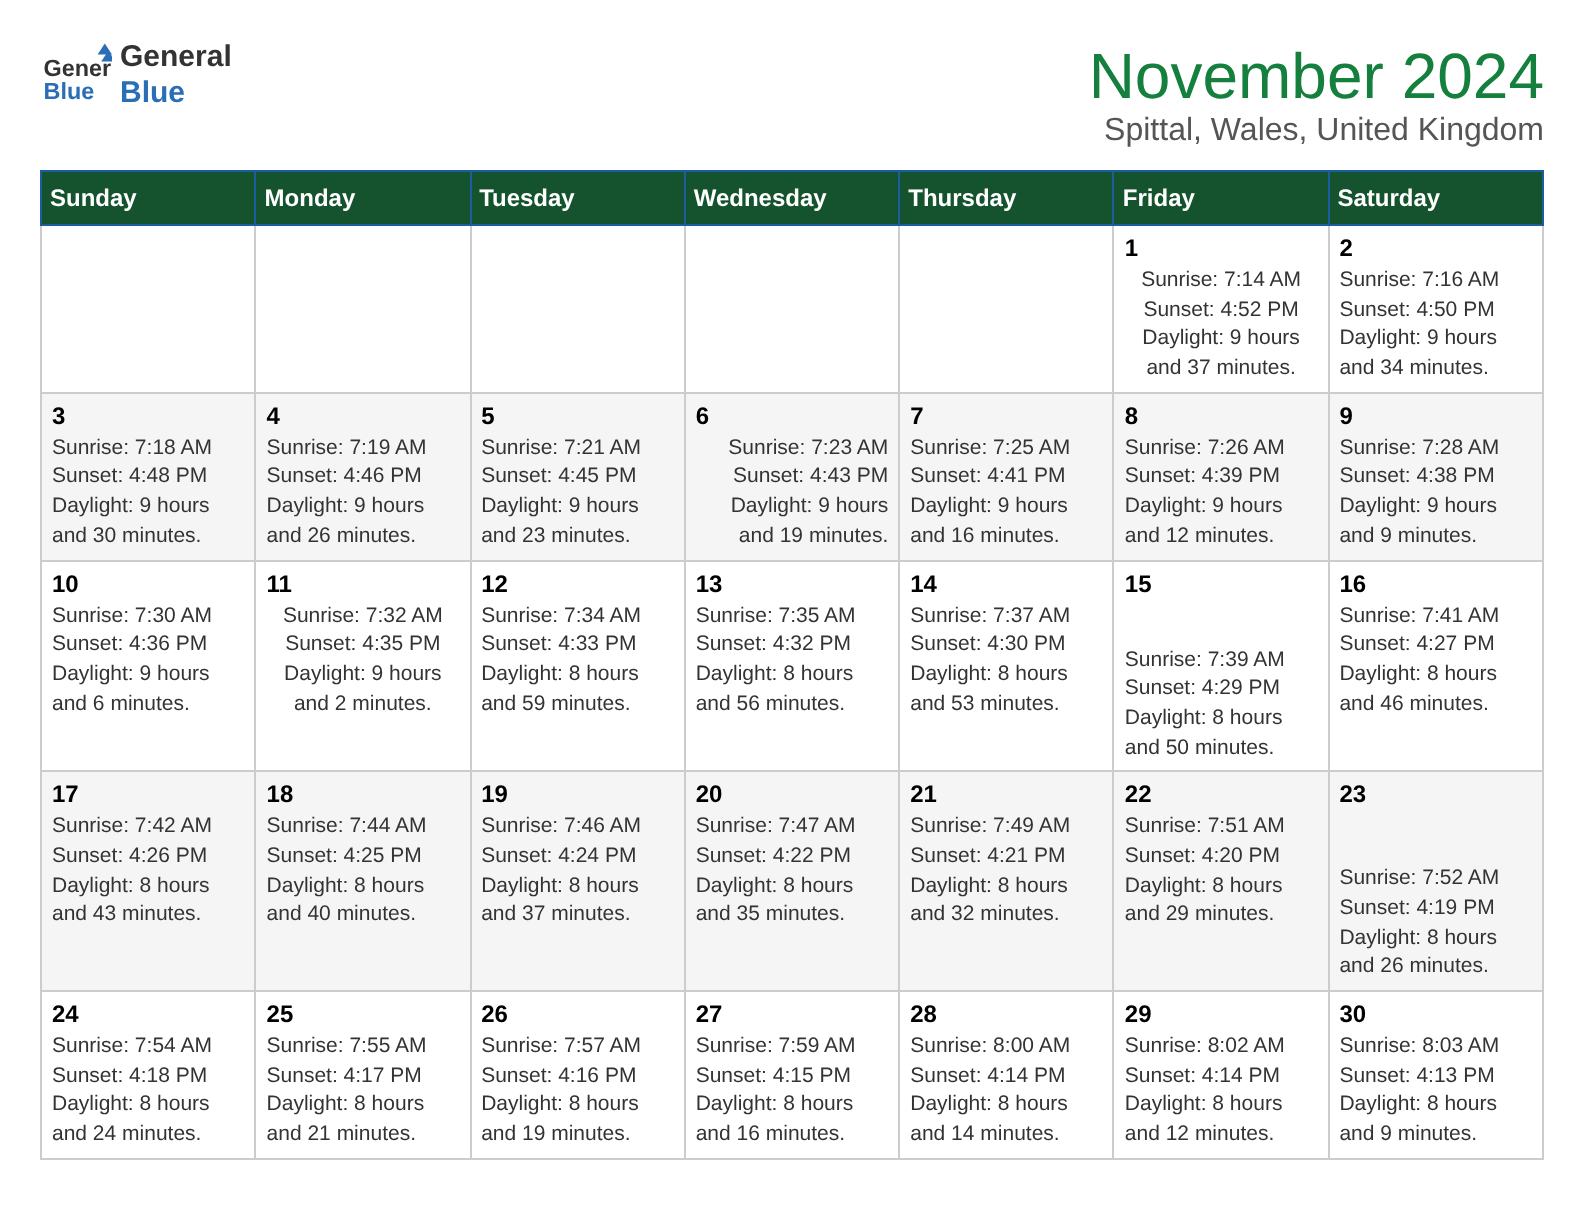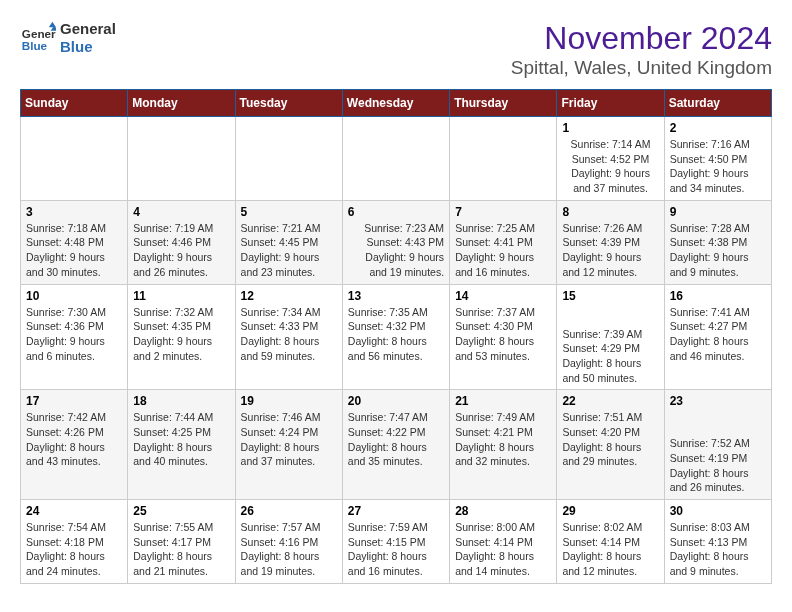--- a/index.html
+++ b/index.html
@@ -24,33 +24,33 @@
     .logo-icon {
       width: 36px;
       height: 36px;
     }
     .title-block {
       text-align: right;
     }
     .month-title {
       font-size: 32px;
       font-weight: normal;
-      color: #4c1d95;
+      color: #15803d;
     }
     .location {
-      font-size: 19px;
+      font-size: 16px;
       color: #555;
     }
     .calendar {
       width: 100%;
       border-collapse: collapse;
       font-size: 11px;
     }
     .calendar th {
-      background: #7f1d1d;
+      background: #14532d;
       color: #fff;
       padding: 6px 4px;
       text-align: left;
       font-size: 12px;
       font-weight: bold;
       border: 1px solid #1a5ea0;
     }
     .calendar td {
       border: 1px solid #ccc;
       padding: 4px 5px;
@@ -187,21 +187,21 @@
       <tr>
         <td>
           <span class="day-num">10</span>
           <div class="day-info" style="white-space: pre-line;">Sunrise: 7:30 AM
 Sunset: 4:36 PM
 Daylight: 9 hours
 and 6 minutes.</div>
         </td>
         <td>
           <span class="day-num">11</span>
-          <div class="day-info" style="white-space: pre-line;">Sunrise: 7:32 AM
+          <div class="day-info" style="white-space: pre-line; text-align: center;">Sunrise: 7:32 AM
 Sunset: 4:35 PM
 Daylight: 9 hours
 and 2 minutes.</div>
         </td>
         <td>
           <span class="day-num">12</span>
           <div class="day-info" style="white-space: pre-line;">Sunrise: 7:34 AM
 Sunset: 4:33 PM
 Daylight: 8 hours
 and 59 minutes.</div>

